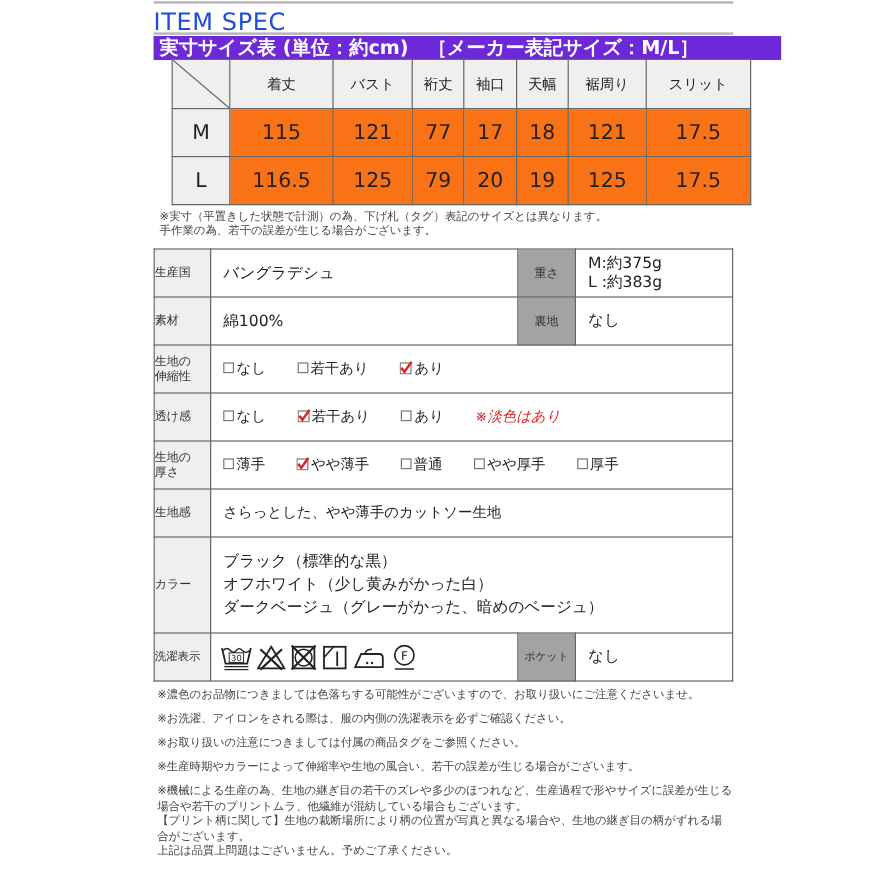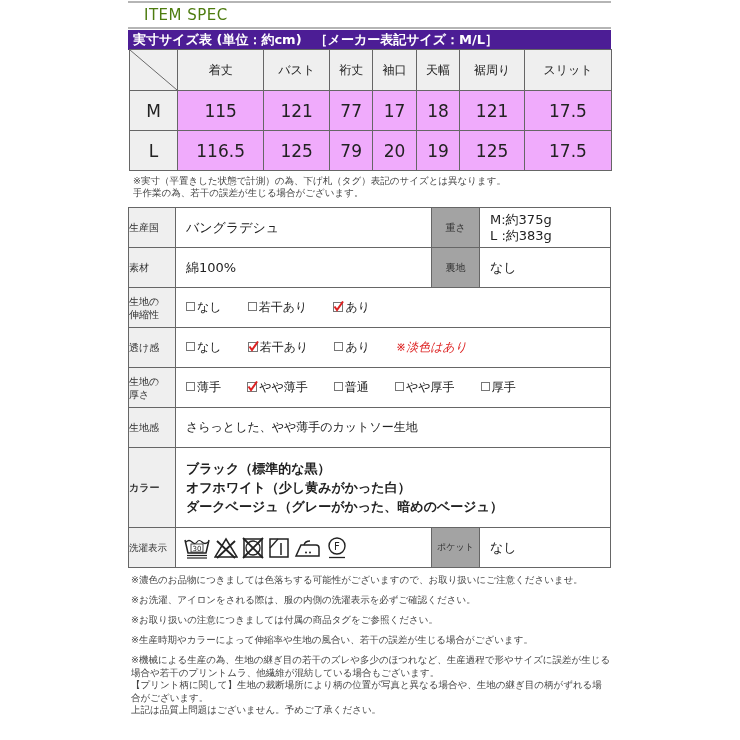--- a/index.html
+++ b/index.html
@@ -1,44 +1,44 @@
 <!DOCTYPE html>
 <html><head>
 <meta charset="utf-8">
 <style>
   * { box-sizing: border-box; margin: 0; padding: 0; }
   html, body { width: 740px; height: 740px; background: #ffffff; overflow: hidden; }
   body { font-family: "DejaVu Sans", "Liberation Sans", sans-serif; color: #222; position: relative; }
 
   .title-bar { position: absolute; left: 128px; top: 1px; width: 483px; height: 28px;
     border-top: 2px solid #b5b5b5; border-bottom: 2px solid #b5b5b5; }
-  .title-text { position: absolute; left: 16px; top: 3px; font-size: 15px; letter-spacing: 0.5px; color: #4d7c0f;
+  .title-text { position: absolute; left: 0; top: 3px; font-size: 20px; letter-spacing: 0.5px; color: #1d4ed8;
     font-family: "DejaVu Sans", sans-serif; }
 
-  .size-head { position: absolute; left: 128px; top: 30px; width: 483px; height: 20px; background: #4c1d95;
-    color: #fff; font-size: 13px; font-weight: bold; padding-left: 5px; line-height: 20px; white-space: nowrap; }
-
-  table.size { position: absolute; left: 129px; top: 49px; width: 483px; border-collapse: collapse; }
+  .size-head { position: absolute; left: 128px; top: 30px; width: 523px; height: 20px; background: #6d28d9;
+    color: #fff; font-size: 16px; font-weight: bold; padding-left: 5px; line-height: 20px; white-space: nowrap; }
+
+  table.size { position: absolute; left: 143px; top: 49px; width: 483px; border-collapse: collapse; }
   table.size td { border: 1.5px solid #666; text-align: center; vertical-align: middle; }
   table.size tr.hdr td { height: 41px; background: #efefef; font-size: 12px; color: #222; }
-  table.size tr.val td { height: 40px; font-size: 17px; color: #222; background: #f0abfc; }
+  table.size tr.val td { height: 40px; font-size: 17px; color: #222; background: #f97316; }
   table.size td.rowlabel { background: #efefef !important; font-size: 18px; width: 48px; }
   table.size td.corner { position: relative; background: #efefef; }
   .diag { position: absolute; left: 0; top: 0; width: 100%; height: 100%; }
 
   .note-top { position: absolute; left: 133px; top: 175px; font-size: 9.5px; color: #444; line-height: 12px; }
 
   table.spec { position: absolute; left: 128px; top: 207px; width: 483px; border-collapse: collapse; }
   table.spec td { border: 1.5px solid #666; vertical-align: middle; }
   table.spec td.lbl { background: #efefef; width: 47px; font-size: 10px; text-align: left; line-height: 13px; color: #333; }
   table.spec td.val { font-size: 13px; padding-left: 10px; color: #222; }
   table.spec td.lbl2 { background: #a3a3a3; width: 48px; font-size: 10px; text-align: center; color: #333; }
   table.spec td.val2 { font-size: 13px; padding-left: 10px; width: 131px; line-height: 16px; }
   .r40 td { height: 40px; }
-  .r80 td { height: 80px; font-weight: bold; }
+  .r80 td { height: 80px; }
   .opt { display: inline-block; margin-right: 22px; font-size: 12px; }
   .box { display: inline-block; width: 9px; height: 9px; border: 1px solid #777; margin-right: 2px; position: relative; top: 0px; }
   .chk { display: inline-block; width: 11px; height: 11px; position: relative; margin-right: 1px; top: 1px; }
   .red { color: #d22; font-size: 12px; font-style: italic; }
   .color-lines div { font-size: 13px; line-height: 19px; }
   .wash-icons { display: flex; align-items: center; gap: 4px; }
 
   .notes { position: absolute; left: 131px; top: 574px; width: 480px; font-size: 9.5px; color: #444; line-height: 12.5px; }
   .notes p { margin-bottom: 7.5px; }
   .notes p.tight { margin-bottom: 0; }

